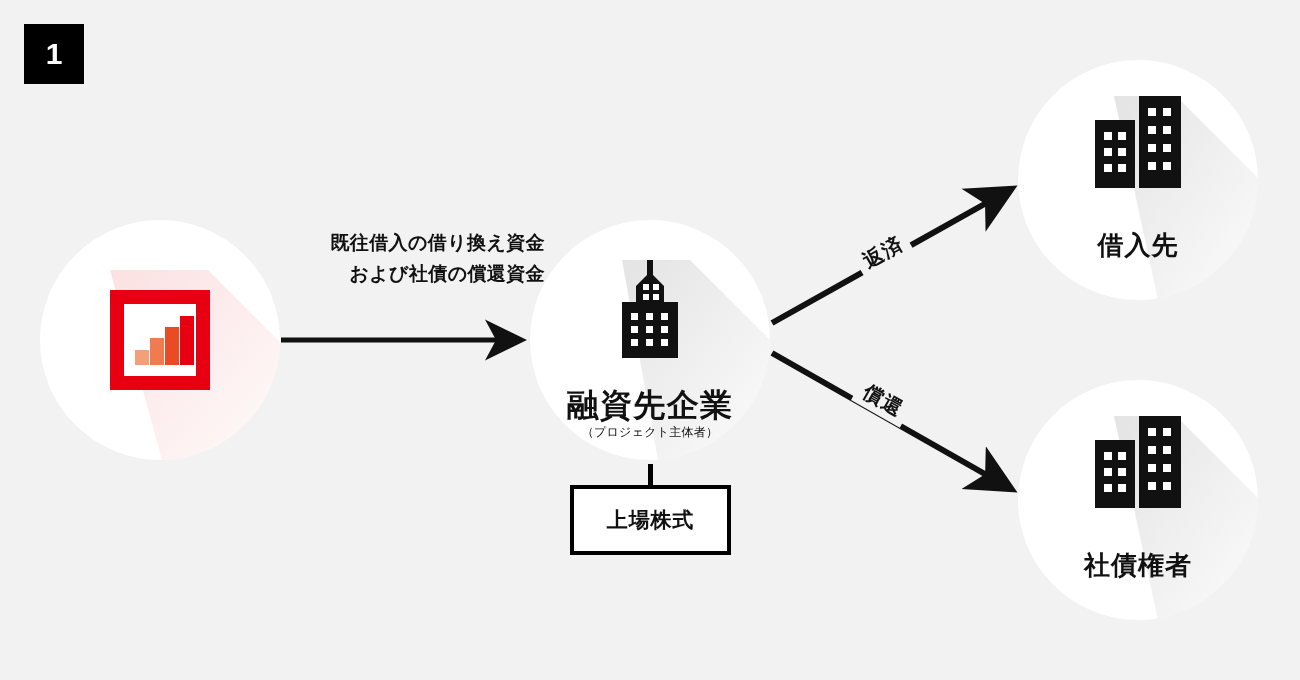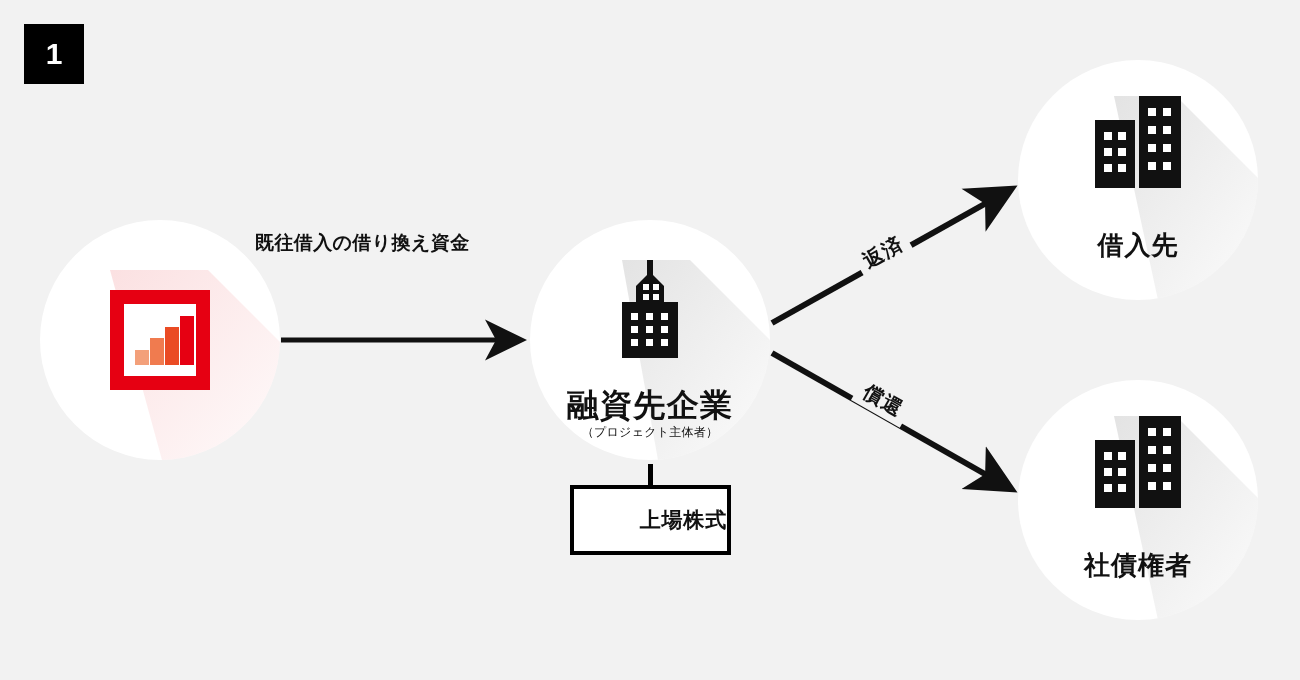--- a/index.html
+++ b/index.html
@@ -49,21 +49,21 @@
   #node-borrower .title   { top:164px; font-size:32px; }
   #node-borrower .subtitle{ top:204px; font-size:12px; font-weight:500; letter-spacing:.02em; }
   
   #node-lender   { left:1018px; top:60px; }
   #node-bond     { left:1018px; top:380px; }
   #node-lender  .title, #node-bond .title { top:168px; font-size:26px; }
 
   
   #funding-text {
     position:absolute; left:255px; top:228px; width:290px;
-    text-align:left; font-size:19px; font-weight:700;
+    text-align:right; font-size:19px; font-weight:700;
     line-height:1.62; letter-spacing:.02em;
   }
 
   
   #arrows { position:absolute; left:0; top:0; width:1300px; height:680px; }
 
   
   .edge-label {
     position:absolute; font-size:20px; font-weight:700;
     letter-spacing:.06em; white-space:nowrap;
@@ -74,21 +74,21 @@
 
   
   #stock-connector {
     position:absolute; left:648px; top:464px;
     width:5px; height:22px; background:#000;
   }
   #stock-box {
     position:absolute; left:570px; top:485px;
     width:161px; height:70px;
     border:4px solid #000; background:#fff;
-    display:flex; align-items:center; justify-content:flex-end;
+    display:flex; align-items:center; justify-content:center;
     font-size:21px; font-weight:700; letter-spacing:.04em;
   }
 </style>
 </head>
 <body>
 
 <div id="step-badge">
   <span>1</span>
 </div>
 
@@ -128,20 +128,21 @@
         <rect x="40" y="48" width="14" height="27" fill="#f07b4f"></rect>
         <rect x="55" y="37" width="14" height="38" fill="#ea4b24"></rect>
         <rect x="70" y="26" width="14" height="49" fill="#e60012"></rect>
       </svg>
     </div>
   </div>
 </div>
 
 <div id="funding-text">
   <div>既往借入の借り換え資金</div>
+  <div>および社債の償還資金</div>
 </div>
 
 <div class="node" id="node-borrower">
   <div class="disc">
     <svg class="shadow" viewBox="0 0 240 240" xmlns="http://www.w3.org/2000/svg">
       <defs>
         <linearGradient id="shadowGray" x1="0" y1="0" x2="1" y2="1">
           <stop offset="0%" stop-color="#e2e2e2" stop-opacity="0.95"></stop>
           <stop offset="100%" stop-color="#e2e2e2" stop-opacity="0.12"></stop>
         </linearGradient>

